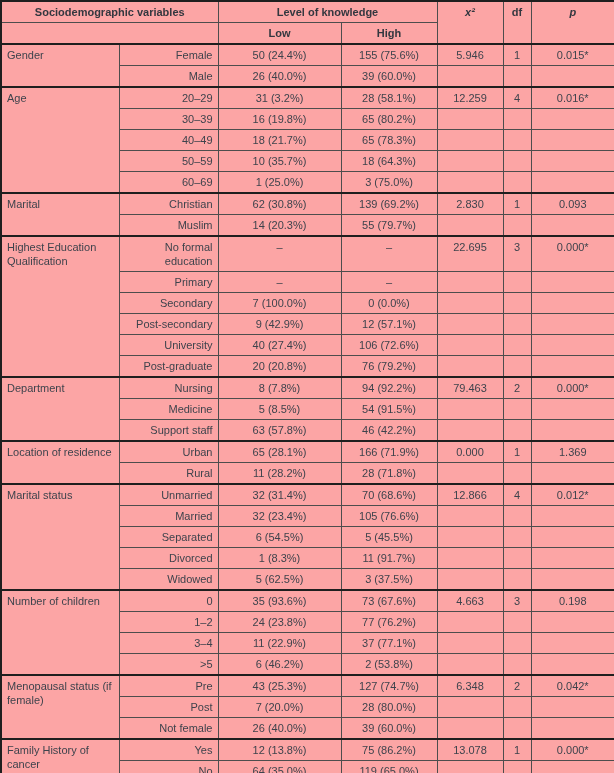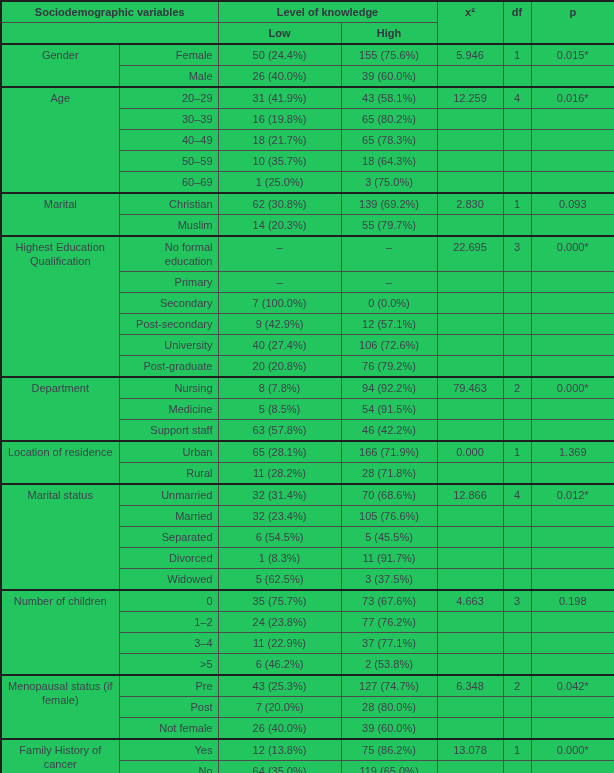--- a/index.html
+++ b/index.html
@@ -5,21 +5,21 @@
   html, body {
     margin: 0;
     padding: 0;
     background: #ffffff;
     font-family: "Liberation Sans", "DejaVu Sans", sans-serif;
     color: #3e434c;
   }
   .page {
     width: 614px;
     height: 773px;
-    background: #22c55e;
+    background: #fca5a5;
     box-sizing: border-box;
     overflow: hidden;
   }
   table.stats-table {
     border-collapse: collapse;
     table-layout: fixed;
     width: 614px;
     font-size: 11px;
     color: #3e434c;
     border: 2px solid #1f1f1f;
@@ -39,23 +39,23 @@
     overflow: hidden;
   }
   .stats-table thead th {
     font-weight: bold;
     text-align: center;
     color: #33373f;
   }
   .stats-table thead tr:last-child th {
     border-bottom: 2px solid #1f1f1f;
   }
-  .italic { }
+  .italic { font-style: italic; }
   tr.group-start td { border-top: 2px solid #1f1f1f; }
-  td.var-cell  { text-align: center; }
+  td.var-cell  { text-align: left; }
   td.cat-cell  { text-align: right; }
   td.num-cell  { text-align: center; }
   td.stat-cell { text-align: center; }
 </style>
 </head>
 <body>
 
 <div class="page">
   <table class="stats-table">
     <colgroup>
@@ -95,22 +95,22 @@
           <td class="cat-cell">Male</td>
           <td class="num-cell">26 (40.0%)</td>
           <td class="num-cell">39 (60.0%)</td>
           <td class="stat-cell"></td>
           <td class="stat-cell"></td>
           <td class="stat-cell"></td>
         </tr>
         <tr class="group-start">
           <td class="var-cell" rowspan="5">Age</td>
           <td class="cat-cell">20–29</td>
-          <td class="num-cell">31 (41.9%)</td>
-          <td class="num-cell">43 (58.1%)</td>
+          <td class="num-cell">31 (3.2%)</td>
+          <td class="num-cell">28 (58.1%)</td>
           <td class="stat-cell">12.259</td>
           <td class="stat-cell">4</td>
           <td class="stat-cell">0.016*</td>
         </tr>
         <tr>
           <td class="cat-cell">30–39</td>
           <td class="num-cell">16 (19.8%)</td>
           <td class="num-cell">65 (80.2%)</td>
           <td class="stat-cell"></td>
           <td class="stat-cell"></td>
@@ -285,21 +285,21 @@
           <td class="cat-cell">Widowed</td>
           <td class="num-cell">5 (62.5%)</td>
           <td class="num-cell">3 (37.5%)</td>
           <td class="stat-cell"></td>
           <td class="stat-cell"></td>
           <td class="stat-cell"></td>
         </tr>
         <tr class="group-start">
           <td class="var-cell" rowspan="4">Number of children</td>
           <td class="cat-cell">0</td>
-          <td class="num-cell">35 (75.7%)</td>
+          <td class="num-cell">35 (93.6%)</td>
           <td class="num-cell">73 (67.6%)</td>
           <td class="stat-cell">4.663</td>
           <td class="stat-cell">3</td>
           <td class="stat-cell">0.198</td>
         </tr>
         <tr>
           <td class="cat-cell">1–2</td>
           <td class="num-cell">24 (23.8%)</td>
           <td class="num-cell">77 (76.2%)</td>
           <td class="stat-cell"></td>

